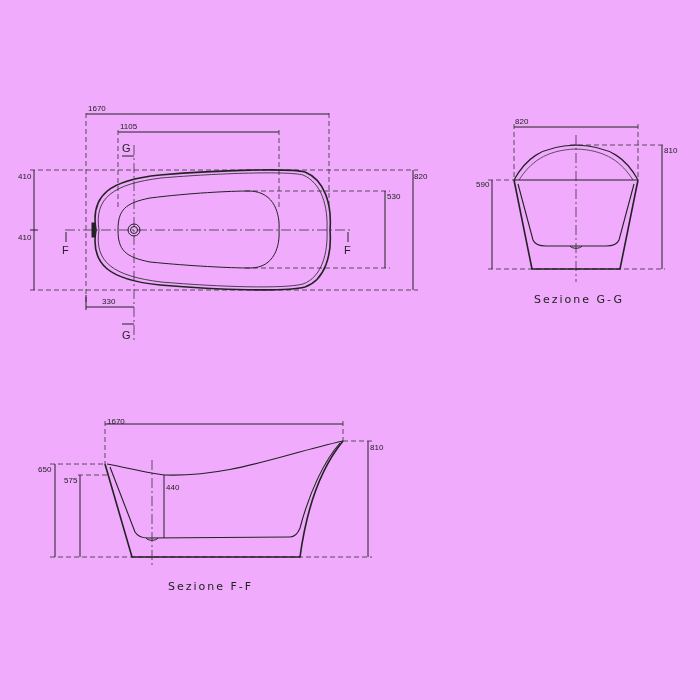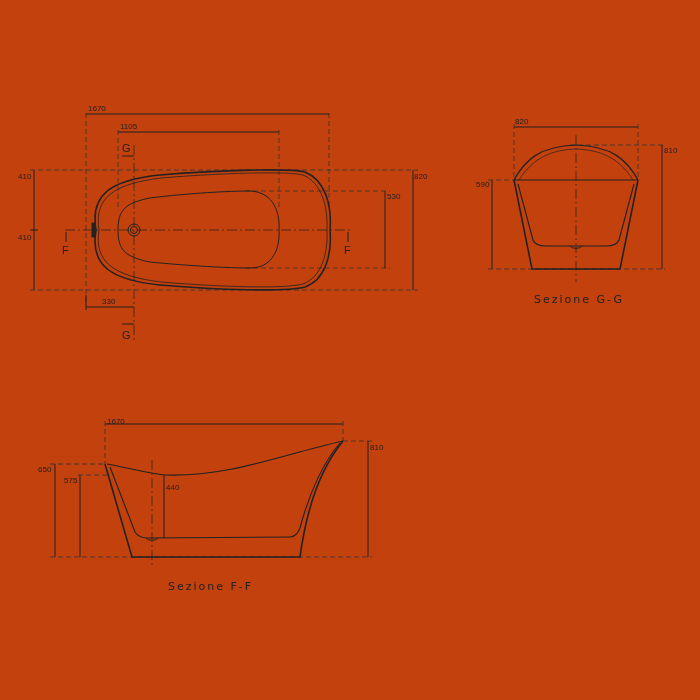--- a/index.html
+++ b/index.html
@@ -1,16 +1,16 @@
 <!DOCTYPE html>
 <html><head>
 <meta charset="utf-8">
 <style>
   html,body{margin:0;padding:0;background:#fff;}
-  #canvas{position:relative;width:700px;height:700px;background:#c2410c;overflow:hidden;}
+  #canvas{position:relative;width:700px;height:700px;background:#f0abfc;overflow:hidden;}
   svg{position:absolute;left:0;top:0;}
   .dim{font-family:"Liberation Sans",sans-serif;font-size:8px;fill:#222;}
   .lbl{font-family:"Liberation Sans",sans-serif;font-size:11px;fill:#222;}
   .title{font-family:"DejaVu Sans",sans-serif;font-size:11px;letter-spacing:2px;fill:#222;}
 </style>
 </head>
 <body>
 
 <div id="canvas">
 <svg width="700" height="700" viewBox="0 0 700 700">

